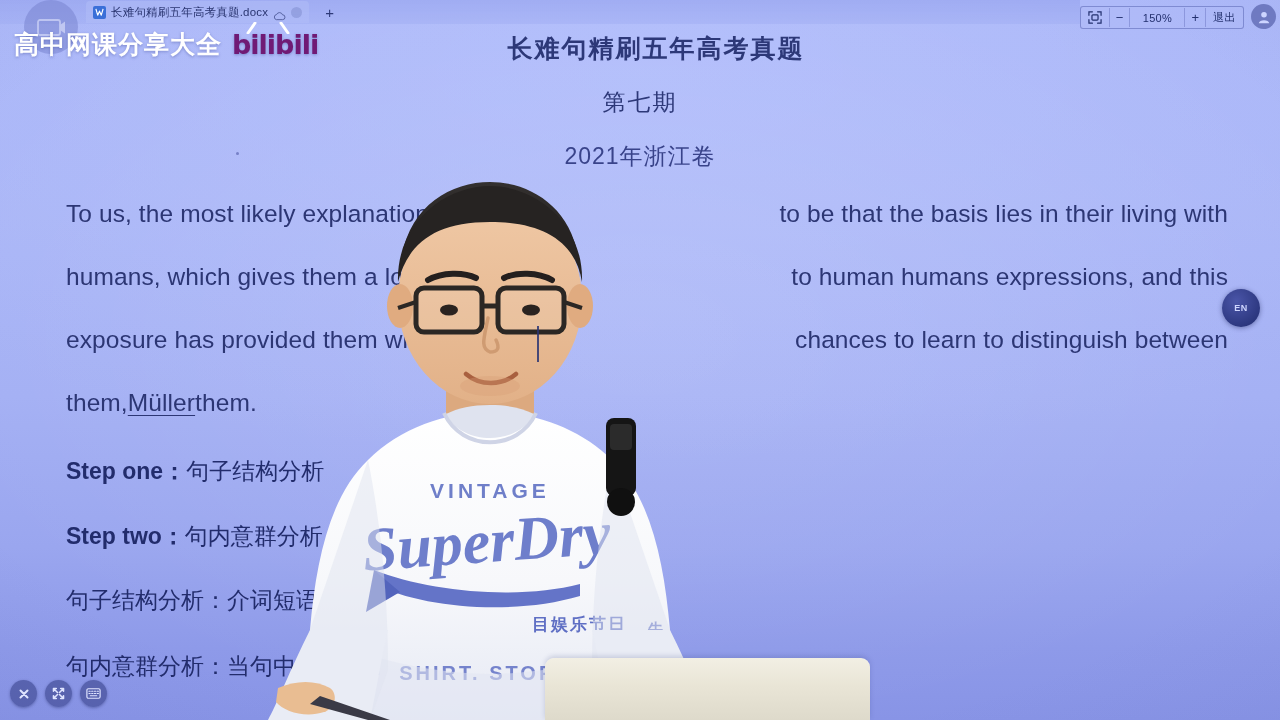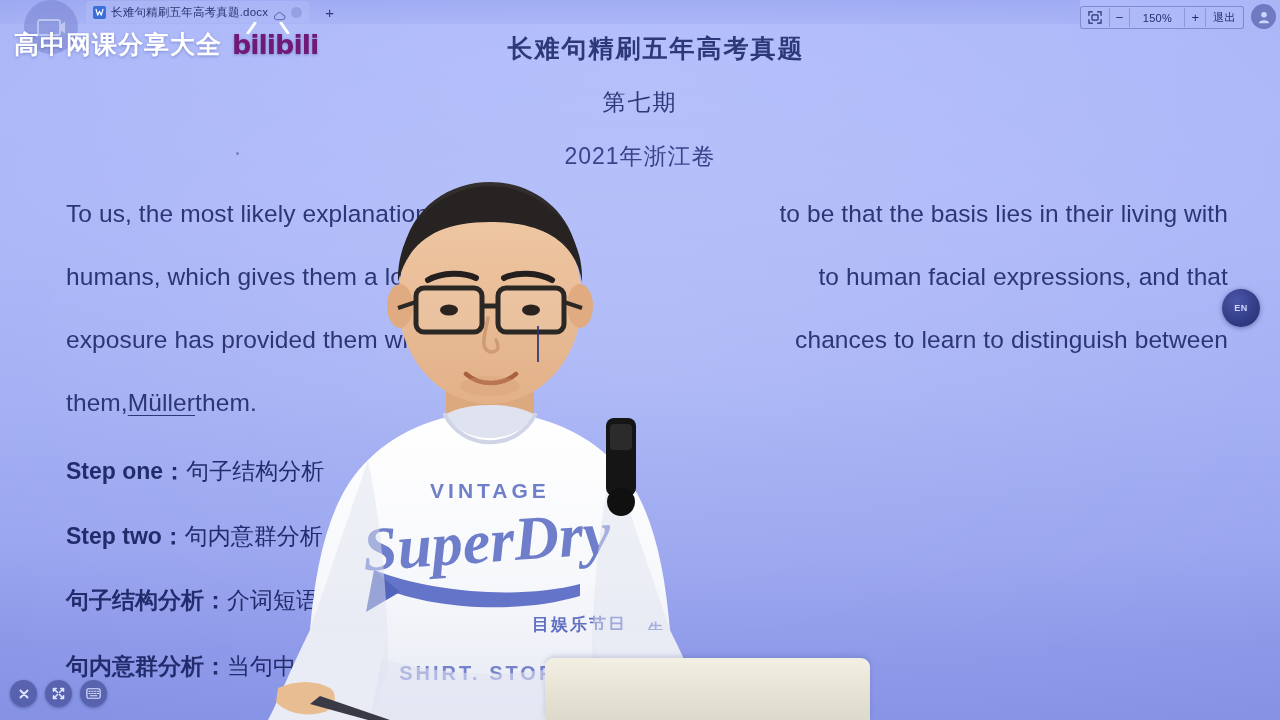--- a/index.html
+++ b/index.html
@@ -206,21 +206,21 @@
 
   .analysis {
     position: absolute; left: 66px; top: 585px;
   }
   .an-line {
     height: 66px;
     font-size: 23px;
     color: #222c6c;
     white-space: nowrap;
   }
-  .an-line b { font-weight: 700; }
+  .an-line b { font-weight: 400; }
   .an-rest { font-weight: 400; }
 
   
   .person {
     position: absolute;
     left: 250px; top: 160px;
     width: 480px; height: 560px;
     z-index: 12;
     pointer-events: none;
   }
@@ -274,21 +274,21 @@
     <div class="slide-title t2">第七期</div>
     <div class="slide-title t3">2021年浙江卷</div>
 
     <div class="para">
       <div class="para-line ln-just">
         <span>To us, the most likely explanation seems</span>
         <span>to be that the basis lies in their living with</span>
       </div>
       <div class="para-line ln-just">
         <span>humans, which gives them a lot of exposure</span>
-        <span>to human facial expressions, and that</span>
+        <span>to human humans expressions, and this</span>
       </div>
       <div class="para-line ln-just">
         <span>exposure has provided them with many</span>
         <span>chances to learn to distinguish between</span>
       </div>
       <div class="para-line">
         <span>them, </span>
           <span class="underlined">Müller</span>
           <span> them.</span>
       </div>

